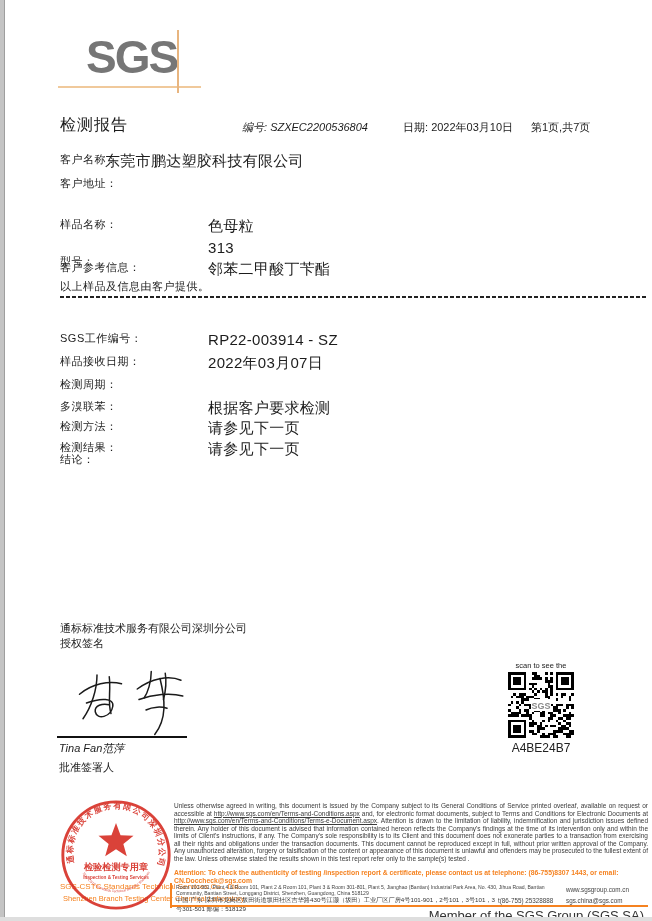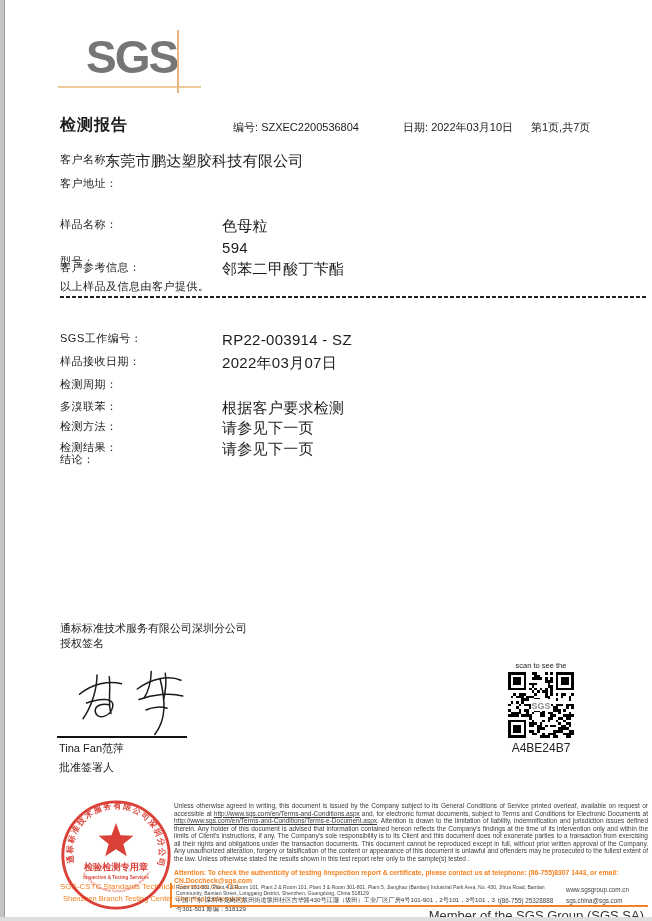--- a/index.html
+++ b/index.html
@@ -8,40 +8,40 @@
     font-family:"Liberation Sans","DejaVu Sans",sans-serif;color:#1c1c1c;
   }
   .edge-left{position:absolute;left:0;top:0;width:4px;height:921px;background:#c4c4c4;border-right:1px solid #9e9e9e;}
   .edge-bottom{position:absolute;left:0;top:917px;width:652px;height:4px;background:#dedede;}
 
   
   .logo{position:absolute;left:86px;top:34px;font-size:46px;font-weight:bold;color:#767676;letter-spacing:-2px;line-height:1;}
   .logo-underline{position:absolute;left:58px;top:86px;width:143px;height:2px;background:#f0c99b;}
   .logo-vline{position:absolute;left:177px;top:30px;width:2px;height:63px;background:#e8b57f;}
 
-  .report-title{position:absolute;left:60px;top:115px;font-size:16px;font-weight:bold;letter-spacing:1px;}
+  .report-title{position:absolute;left:60px;top:115px;font-size:16px;font-weight:normal;letter-spacing:1px;}
   .hmeta{position:absolute;top:120px;font-size:11px;white-space:nowrap;}
-  .hm-no{left:233px;} .hm-date{left:403px;} .hm-page{left:531px;}
+  .hm-no{left:242px;font-style:italic;} .hm-date{left:403px;} .hm-page{left:531px;}
 
   
   .lbl{position:absolute;left:60px;font-size:11px;letter-spacing:0.5px;}
   .val{position:absolute;font-size:15px;letter-spacing:0.3px;}
-  .val-c{left:105px;} .val-j{left:222px;}
+  .val-c{left:105px;} .val-j{left:208px;}
 
   .dash-sep{position:absolute;left:60px;top:296px;width:588px;height:2px;
     background:repeating-linear-gradient(90deg,#222 0 4px,transparent 4px 6px);}
 
   .conclusion{position:absolute;left:222px;top:450px;width:426px;font-size:11px;line-height:17.5px;letter-spacing:0.2px;text-align:justify;}
 
   
   .sig-company{position:absolute;left:60px;top:621px;font-size:11px;}
   .sig-auth{position:absolute;left:60px;top:636px;font-size:11px;}
   .sig-svg{position:absolute;left:62px;top:668px;}
   .sig-line{position:absolute;left:57px;top:736px;width:130px;height:2px;background:#111;}
-  .sig-name{position:absolute;left:59px;top:741px;font-size:11px;}
+  .sig-name{position:absolute;left:59px;top:741px;font-size:11px;font-style:italic;}
   .sig-role{position:absolute;left:59px;top:760px;font-size:11px;}
 
   
   .qr-caption{position:absolute;left:505px;top:661px;width:72px;font-size:7.5px;text-align:center;color:#222;}
   .qr-box{position:absolute;left:508px;top:672px;width:66px;height:66px;}
   .qr-code-text{position:absolute;left:505px;top:741px;width:72px;font-size:12px;text-align:center;color:#222;}
 
   
   .stamp{position:absolute;left:58px;top:797px;width:116px;height:116px;opacity:0.88;}
   .org1{position:absolute;left:60px;top:882px;font-size:8px;color:#f58220;white-space:nowrap;}
@@ -74,21 +74,21 @@
   <div class="hmeta hm-date"><span>日期:</span> <span>2022年03月10日</span></div>
   <div class="hmeta hm-page">第1页,共7页</div>
 
   <div class="lbl" style="top:152px">客户名称：</div>
   <div class="val val-c" style="top:152px">东莞市鹏达塑胶科技有限公司</div>
   <div class="lbl" style="top:176px">客户地址：</div>
 
   <div class="lbl" style="top:217px">样品名称：</div>
   <div class="val val-j" style="top:217px">色母粒</div>
   <div class="lbl" style="top:254px">型号：</div>
-  <div class="val val-j" style="top:239px">594</div>
+  <div class="val val-j" style="top:239px">313</div>
   <div class="lbl" style="top:260px">客户参考信息：</div>
   <div class="val val-j" style="top:260px">邻苯二甲酸丁苄酯</div>
   <div class="lbl" style="top:279px">以上样品及信息由客户提供。</div>
 
   <div class="dash-sep"></div>
 
   <div class="lbl" style="top:331px">SGS工作编号：</div>
   <div class="val val-j" style="top:331px">RP22-003914 - SZ</div>
   <div class="lbl" style="top:354px">样品接收日期：</div>
   <div class="val val-j" style="top:354px">2022年03月07日</div>

